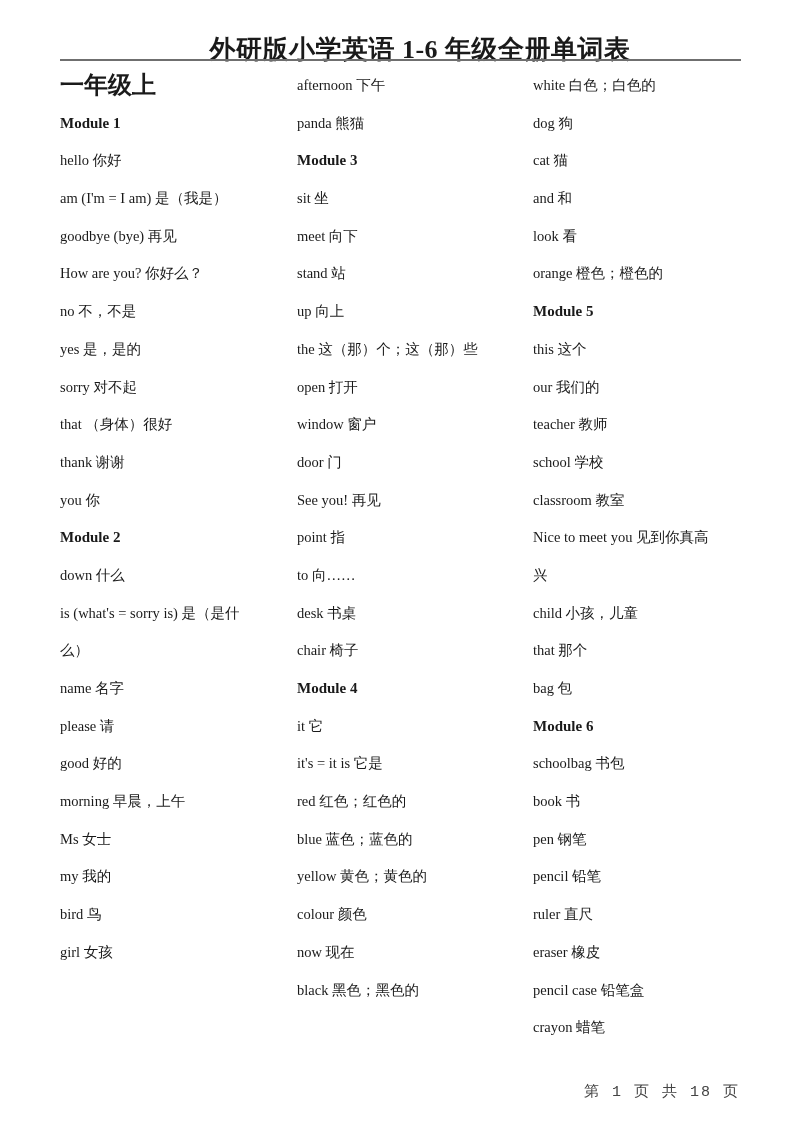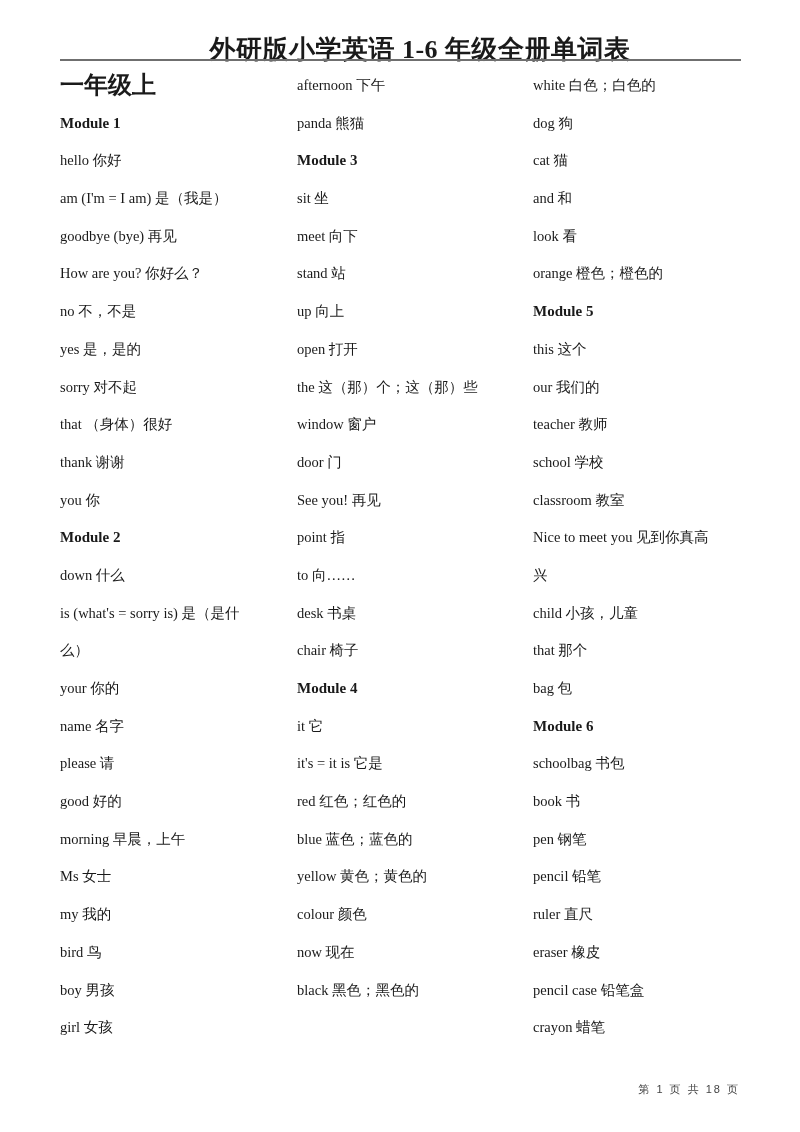--- a/index.html
+++ b/index.html
@@ -9,22 +9,22 @@
            font-size: 26px; font-weight: bold; letter-spacing: 0.5px; }
   .title span { position: relative; left: 96px; }
   .rule { position: absolute; left: 60px; top: 59px; width: 681px; height: 2px; background: #6f6f6f; }
   .col { position: absolute; top: 67px; width: 235px; }
   .col.c1 { left: 60px; }
   .col.c2 { left: 297px; }
   .col.c3 { left: 533px; }
   .line { height: 37.7px; line-height: 37.7px; font-size: 14.5px; white-space: nowrap; }
   .line.heading { font-size: 24px; font-weight: bold; }
   .line.module { font-weight: bold; font-size: 15px; }
-  .footer { position: absolute; top: 1082px; right: 60px; font-size: 11px; color: #444;
-            font-family: Liberation Sans, sans-serif; letter-spacing: 2px; }
+  .footer { position: absolute; top: 1082px; right: 60px; font-size: 15px; color: #444;
+            font-family: Liberation Mono, monospace; letter-spacing: 2px; }
 </style>
 </head>
 <body>
 
 <div class="title"><span>外研版小学英语 1-6 年级全册单词表</span></div>
 <div class="rule"></div>
 
 <div class="col c1">
     <div class="line heading">一年级上</div>
     <div class="line module">Module 1</div>
@@ -35,41 +35,39 @@
     <div class="line">no  不，不是</div>
     <div class="line">yes  是，是的</div>
     <div class="line">sorry  对不起</div>
     <div class="line">that  （身体）很好</div>
     <div class="line">thank  谢谢</div>
     <div class="line">you  你</div>
     <div class="line module">Module 2</div>
     <div class="line">down  什么</div>
     <div class="line">is (what's = sorry is)  是（是什</div>
     <div class="line">么）</div>
-    <div class="line">your  你的</div>
     <div class="line">name  名字</div>
     <div class="line">please  请</div>
     <div class="line">good  好的</div>
     <div class="line">morning  早晨，上午</div>
     <div class="line">Ms  女士</div>
     <div class="line">my  我的</div>
     <div class="line">bird  鸟</div>
-    <div class="line">boy  男孩</div>
     <div class="line">girl  女孩</div>
   </div>
 <div class="col c2">
     <div class="line">afternoon  下午</div>
     <div class="line">panda  熊猫</div>
     <div class="line module">Module 3</div>
     <div class="line">sit  坐</div>
     <div class="line">meet  向下</div>
     <div class="line">stand  站</div>
     <div class="line">up  向上</div>
+    <div class="line">the  这（那）个；这（那）些</div>
     <div class="line">open  打开</div>
-    <div class="line">the  这（那）个；这（那）些</div>
     <div class="line">window  窗户</div>
     <div class="line">door  门</div>
     <div class="line">See you!  再见</div>
     <div class="line">point  指</div>
     <div class="line">to  向……</div>
     <div class="line">desk  书桌</div>
     <div class="line">chair  椅子</div>
     <div class="line module">Module 4</div>
     <div class="line">it  它</div>
     <div class="line">it's = it is  它是</div>

